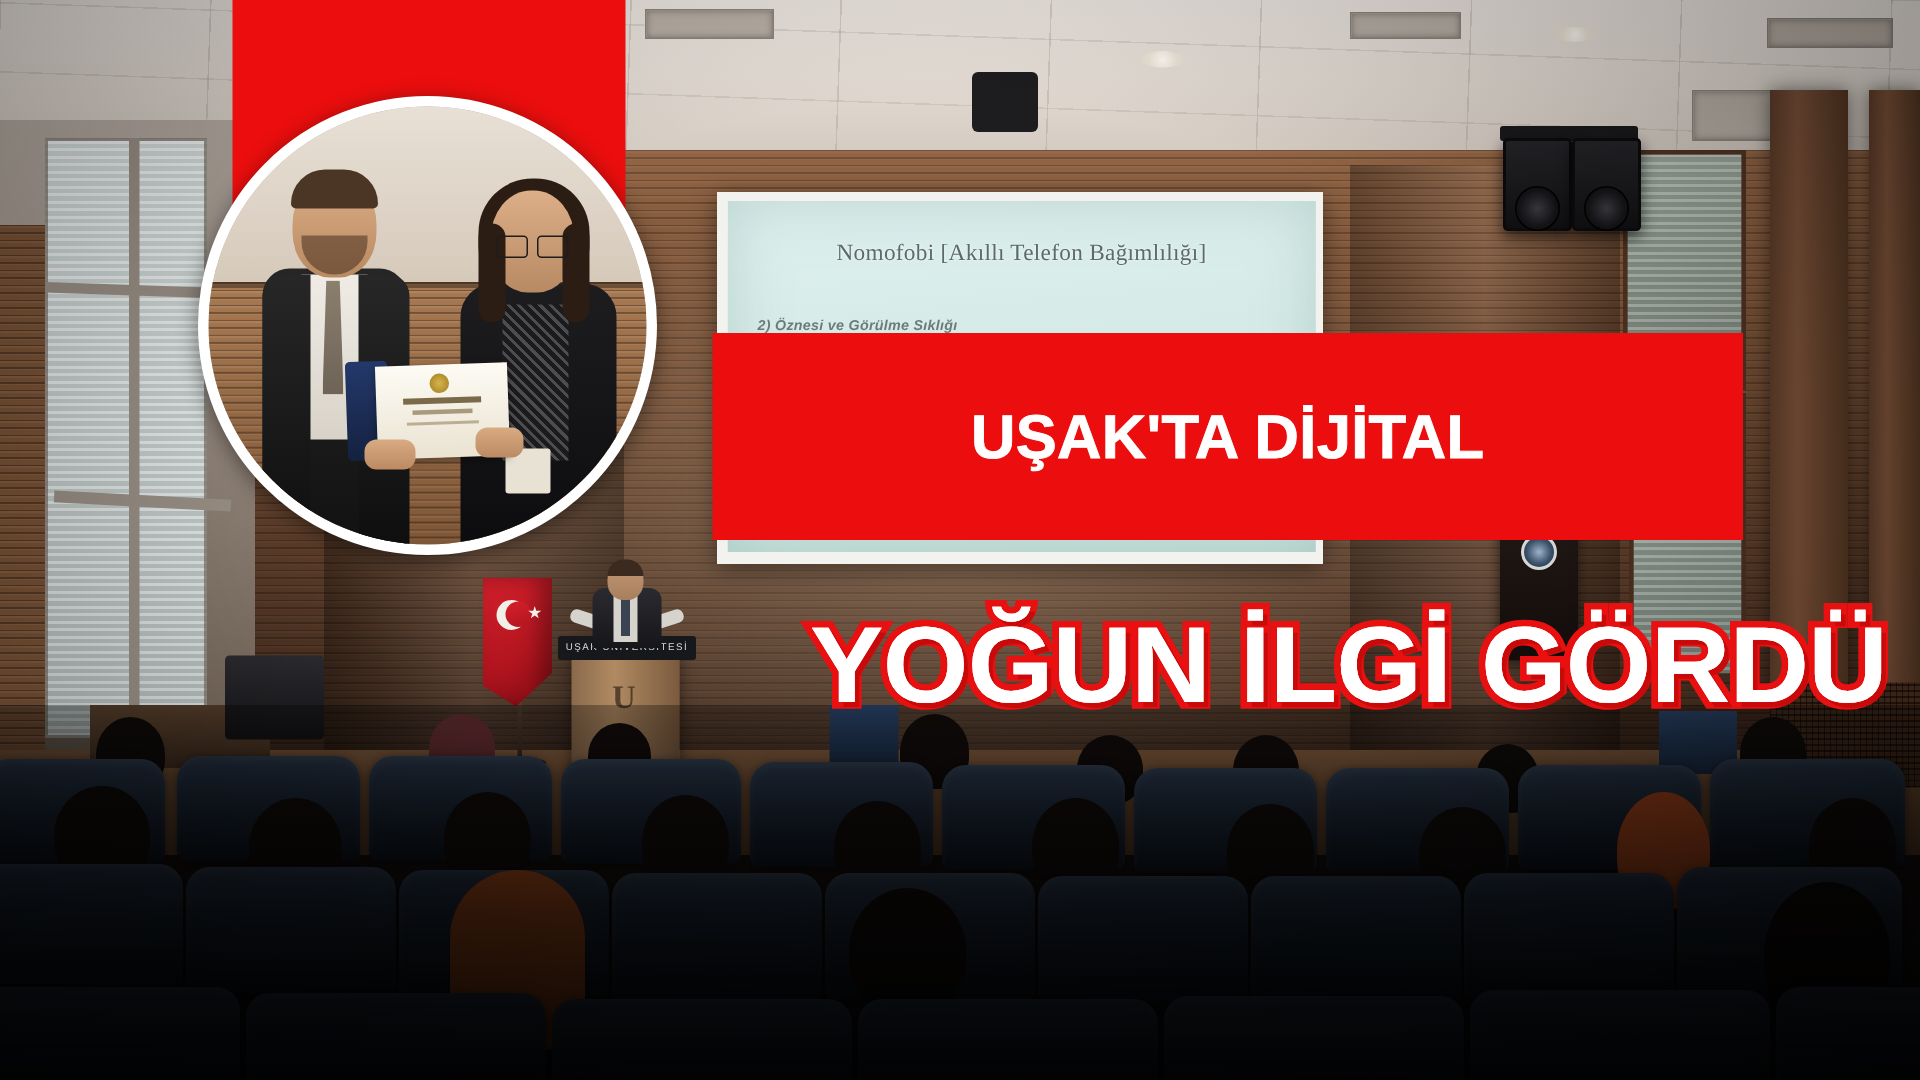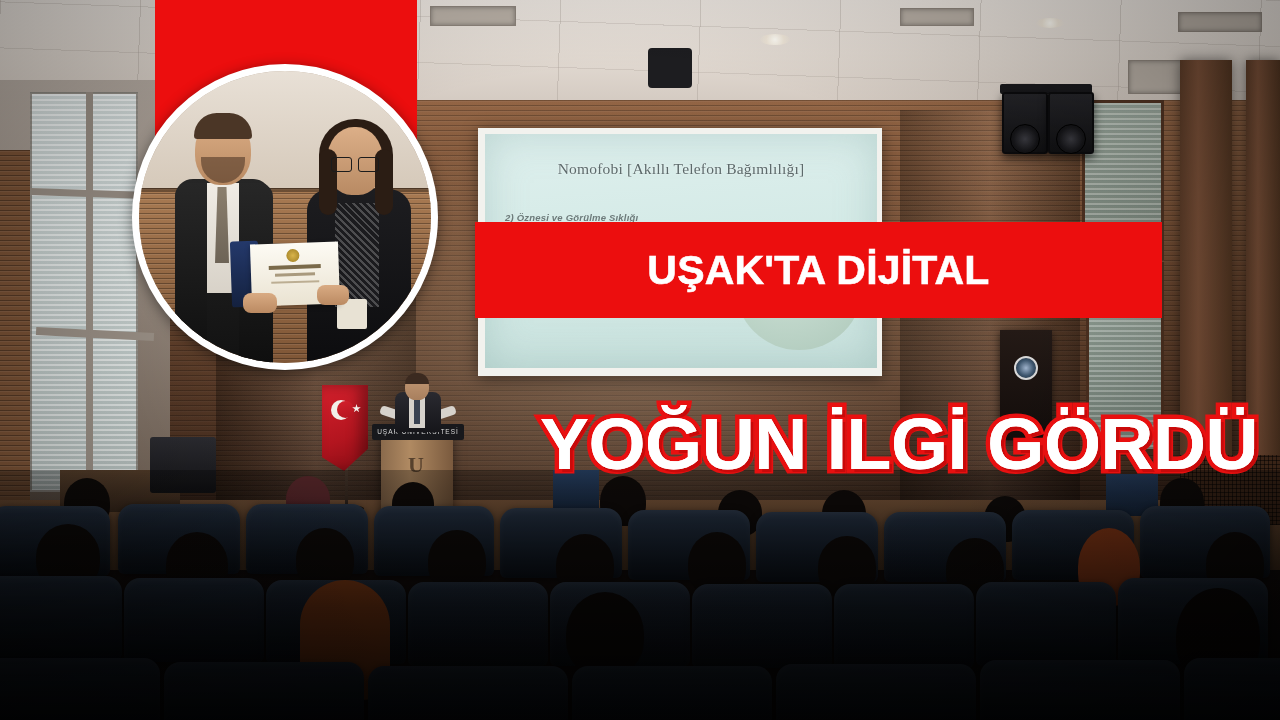--- a/index.html
+++ b/index.html
@@ -412,21 +412,21 @@
   }
   .hand{
     position:absolute; border-radius:8px;
     background:linear-gradient(180deg,#d9ab83,#bb8a62);
   }
 
   
   :root{ --red:#ec0e0e; }
 
   .headline-box{
-    position:absolute; left:475px; top:222px; width:687px; height:96px;
+    position:absolute; left:475px; top:222px; width:687px; height:138px;
     background:var(--red);
     display:flex; flex-direction:column;
     align-items:center; justify-content:center;
     gap:2px;
   }
   .headline-line{
     color:#ffffff;
     font-family:"Liberation Sans", sans-serif;
     font-weight:700;
     font-size:41px;

